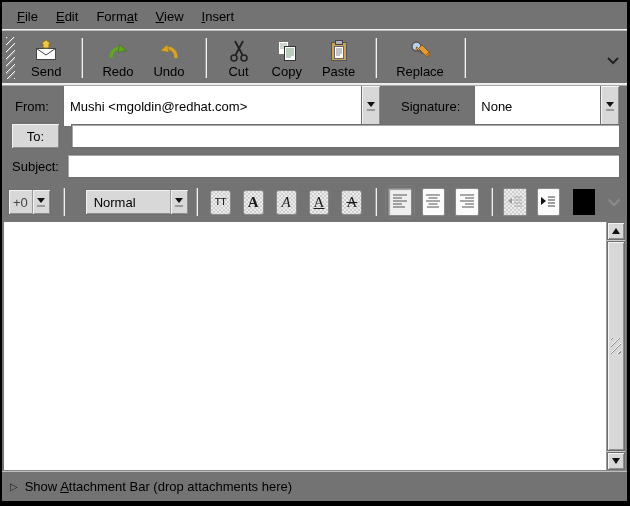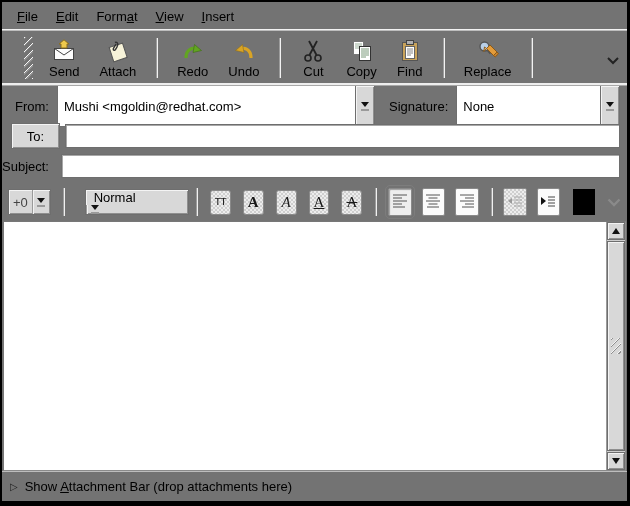--- a/index.html
+++ b/index.html
@@ -22,42 +22,42 @@
     border-bottom: 1px solid #bdbdbd;
     box-shadow: inset 0 -1px 0 #f2f2f2;
   }
   .menu-item { padding: 4px 9px; cursor: default; }
   .mn { text-decoration: underline; }
 
   
   .toolbar {
     height: 55px; flex: 0 0 55px;
     display: flex; align-items: center;
-    padding: 2px 4px 2px 20px;
+    padding: 2px 4px 2px 2px;
     border-bottom: 1px solid #a8a8a8;
     box-shadow: inset 0 -2px 0 #eeeeee;
     position: relative;
   }
   .grip {
     width: 9px; height: 42px; margin: 0 6px 0 2px;
     background: repeating-linear-gradient(135deg, #f6f6f6 0 1px, #8f8f8f 1px 2px, transparent 2px 5px);
   }
   .tb {
     border: 1px solid transparent; background: transparent;
     display: flex; flex-direction: column; align-items: center;
     padding: 2px 9px; gap: 1px; font: inherit; color:#000;
   }
   .ticon { width: 26px; height: 26px; display:flex; align-items:center; justify-content:center; }
   .tlabel { font-size: 13px; line-height: 14px; }
   .tsep { width: 1px; height: 40px; background: #9d9d9d; box-shadow: 1px 0 0 #f2f2f2; margin: 0 10px; }
   .overflow { position:absolute; right: 8px; top: 22px; }
 
   
   .headers { flex: 0 0 96px; padding: 5px 7px 2px 0; display:flex; flex-direction:column; }
-  .hrow { display: flex; align-items: center; height: 30px; }
+  .hrow { display: flex; align-items: center; height: 30px; gap: 6px; }
   .hlabel { width: 55px; text-align: left; padding-left: 13px; flex: 0 0 55px; }
   .hlabel2 { padding: 0 8px 0 14px; }
 
   .sunken {
     border: 1px solid #6e6e6e;
     box-shadow: inset 1px 1px 0 #a8a8a8;
     background: #fff;
   }
   .combo { display: flex; align-items: stretch; height: 42px; text-align: right; }
   .combo .field { flex: 1; background:#fff; display:flex; align-items:center; padding: 0 6px; white-space:nowrap; overflow:hidden; }
@@ -95,21 +95,21 @@
     height: 26px; display: flex; align-items: stretch;
     background: #d8d8d8;
     border: 1px solid #6e6e6e;
     box-shadow: inset 1px 1px 0 #f4f4f4, inset -1px -1px 0 #8f8f8f;
   }
   .opt-combo .ofield { display:flex; align-items:center; padding: 0 8px; flex:1; }
   .opt-combo .obtn { width: 18px; border-left: 1px solid #9a9a9a; box-shadow: inset 1px 0 0 #f2f2f2;
     display:flex; flex-direction:column; align-items:center; justify-content:center; }
   .size-combo { width: 46px; }
   .size-combo .ofield { color:#444; padding:0 4px; }
-  .style-combo { width: 126px; margin-left: 14px; flex-direction: column; }
+  .style-combo { width: 126px; margin-left: 14px; }
   .fsep { width:1px; height: 28px; background:#9d9d9d; box-shadow:1px 0 0 #f0f0f0; margin: 0 7px; }
 
   .fmt-toggle {
     width: 25px; height: 25px; margin: 0 6px;
     border: 1px solid #8a8a8a; border-radius: 3px;
     background-image: repeating-conic-gradient(#cfcfcf 0% 25%, #ededed 0% 50%);
     background-size: 4px 4px;
     display:flex; align-items:center; justify-content:center;
     font-family: "Liberation Serif", serif;
     font-size: 15px; color: #1a1a1a; padding:0;
@@ -197,31 +197,20 @@
       <span class="ticon">
         <svg width="24" height="24" viewBox="0 0 24 24">
           <rect x="2.5" y="9.5" width="19" height="11" fill="#fdfdfd" stroke="#444"></rect>
           <path d="M2.5 9.5 L12 16 L21.5 9.5" fill="none" stroke="#444"></path>
           <path d="M9 9 L9 5 L7 5 L12 0.8 L17 5 L15 5 L15 9 Z" fill="#efc94c" stroke="#8a6d1e"></path>
         </svg>
       </span>
       <span class="tlabel">Send</span>
     </button>
 
-    <button class="tb">
-      <span class="ticon">
-        <svg width="24" height="24" viewBox="0 0 24 24">
-          <g transform="rotate(-18 12 13)">
-            <rect x="5" y="6" width="14" height="15" fill="#f7f3d9" stroke="#555"></rect>
-            <path d="M12 3 C15 3 15 6 12.5 8 L10.5 9.8 C9 11 7.5 9.5 8.8 8.2 L12.5 5" fill="none" stroke="#333" stroke-width="1.4"></path>
-          </g>
-        </svg>
-      </span>
-      <span class="tlabel">Attach</span>
-    </button>
 
     <div class="tsep"></div>
 
     <button class="tb">
       <span class="ticon">
         <svg width="24" height="24" viewBox="0 0 24 24">
           <path d="M5 19 C5 10 12 8 16 10.5" fill="none" stroke="#62a522" stroke-width="3.2"></path>
           <path d="M13.5 5.5 L20.5 11.5 L12 13.5 Z" fill="#62a522" stroke="#3c6b12" stroke-width="0.6"></path>
         </svg>
       </span>
@@ -281,21 +270,21 @@
           <rect x="8.5" y="1.5" width="7" height="4" fill="#b0b0b0" stroke="#444"></rect>
           <rect x="7.5" y="7.5" width="9" height="12" fill="#fff" stroke="#666"></rect>
           <g stroke="#888">
               <line x1="9" y1="10" x2="15" y2="10"></line>
               <line x1="9" y1="12" x2="15" y2="12"></line>
               <line x1="9" y1="14" x2="15" y2="14"></line>
               <line x1="9" y1="16" x2="13" y2="16"></line>
             </g>
         </svg>
       </span>
-      <span class="tlabel">Find</span>
+      <span class="tlabel">Paste</span>
     </button>
 
     <div class="tsep"></div>
 
 
     <button class="tb">
       <span class="ticon">
         <svg width="24" height="24" viewBox="0 0 24 24">
           <circle cx="8.5" cy="7.5" r="4.5" fill="#b8cfe8" stroke="#555" stroke-width="1.4"></circle>
           <line x1="11.5" y1="11" x2="14.5" y2="14.5" stroke="#555" stroke-width="2"></line>
@@ -335,21 +324,21 @@
           </span>
       </div>
     </div>
 
     <div class="hrow">
       <button class="btn to-btn">To:</button>
       <input class="entry" type="text" value="" style="">
     </div>
 
     <div class="hrow">
-      <span class="hlabel" style="padding-left:0; flex-basis:59px; width:59px;">Subject:</span>
+      <span class="hlabel" style="padding-left:10px; flex-basis:59px; width:59px;">Subject:</span>
       <input class="entry" type="text" value="" style="">
     </div>
   </div>
 
   <div class="fmtbar">
     <div class="opt-combo size-combo">
       <span class="ofield">+0</span>
       <span class="obtn">
           <span class="tri"></span>
           <span class="cbar"></span>

